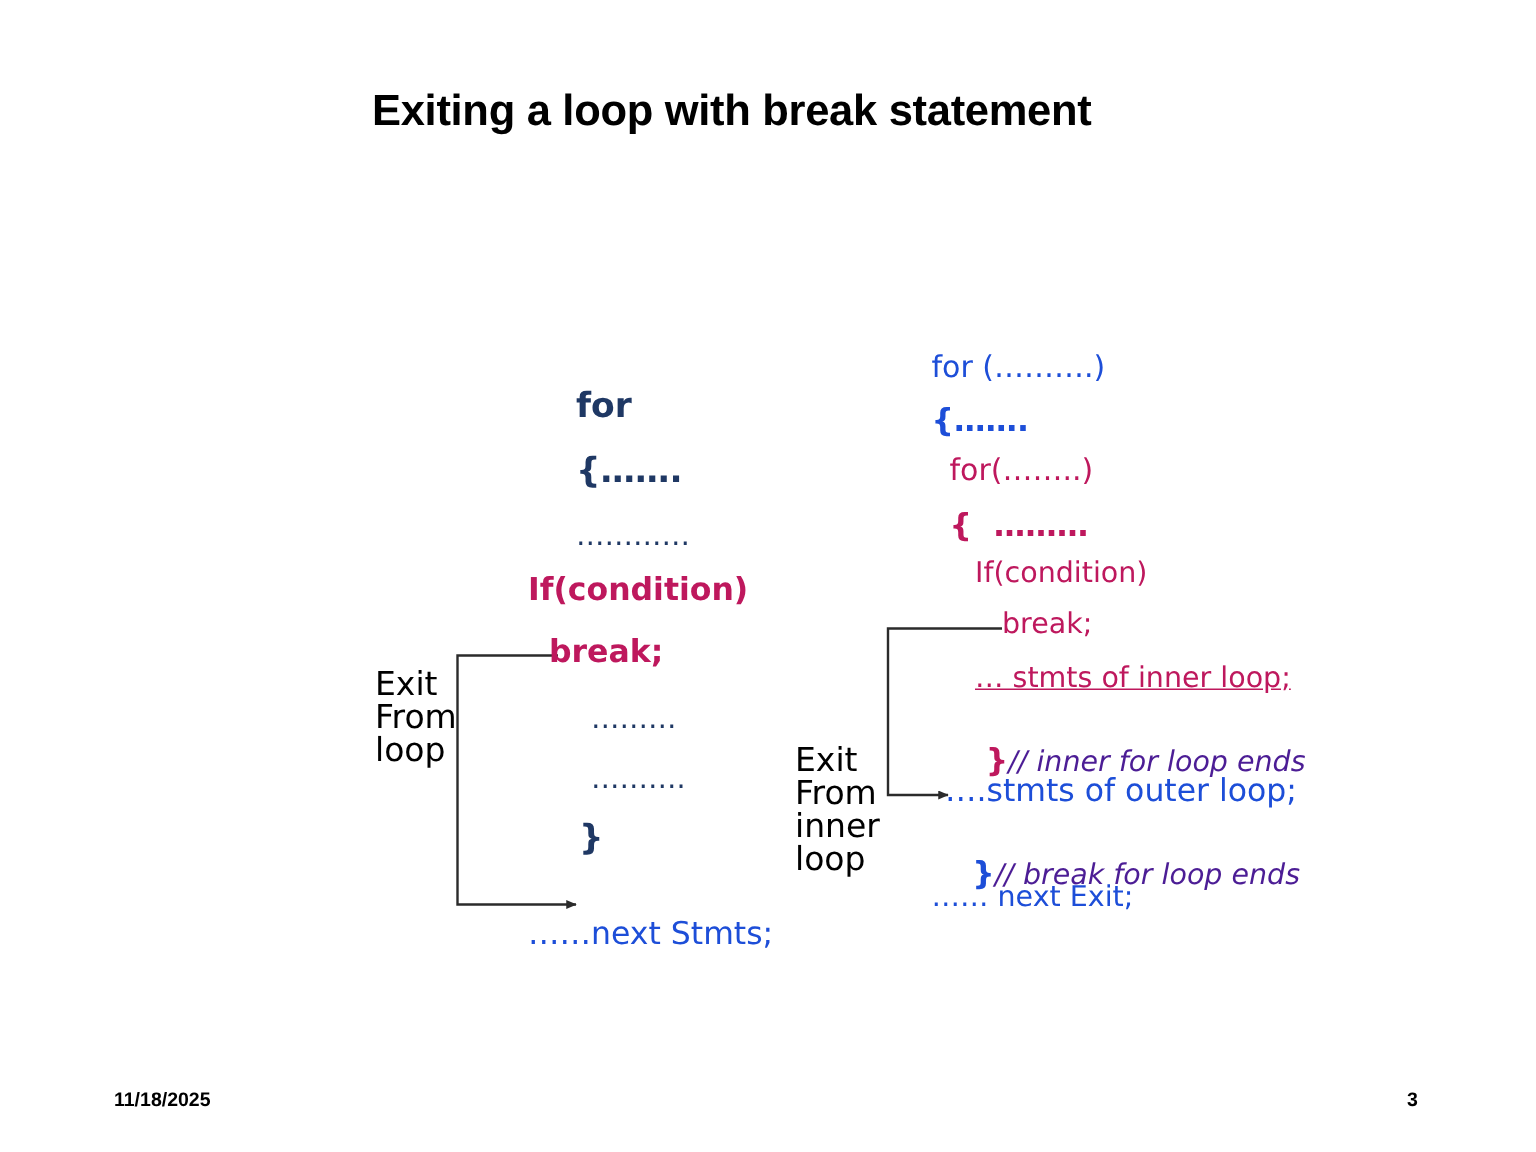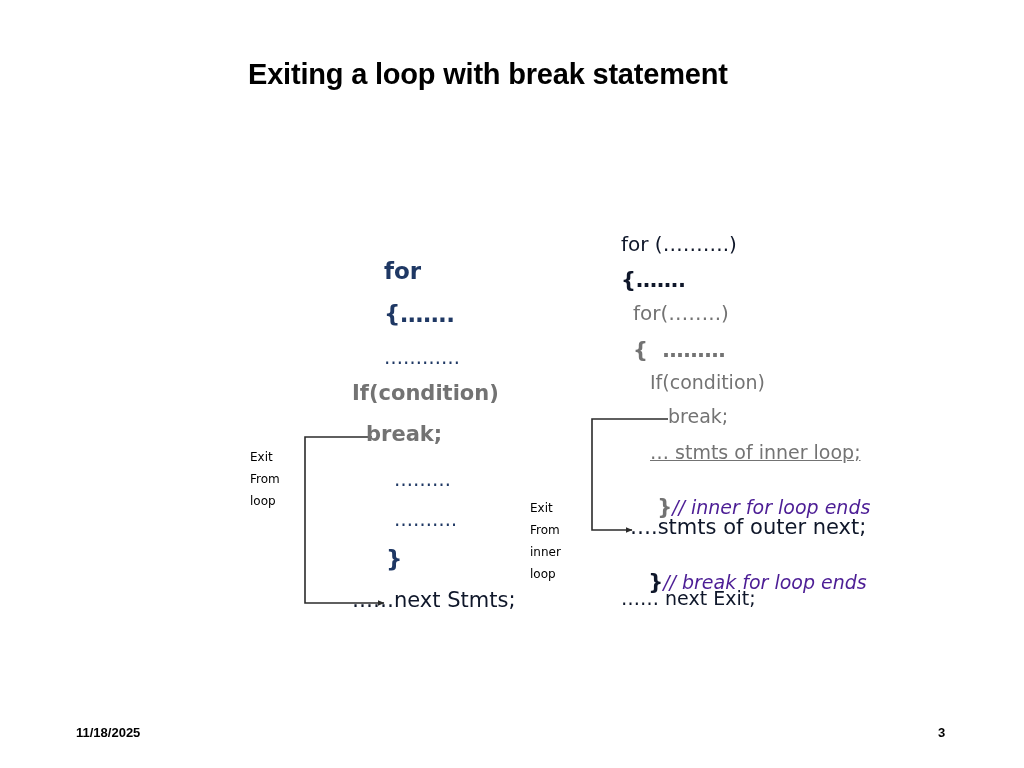--- a/index.html
+++ b/index.html
@@ -34,33 +34,33 @@
 
   
   .code {
     position: absolute;
     font-family: "DejaVu Sans", sans-serif;
     font-size: 19px;
     line-height: 1.0;
     white-space: pre;
   }
   .c-navy   { color: #1F3864; margin-left: 32px; }
-  .c-red    { color: #737373; }
-  .c-black  { color: #0f172a; }
+  .c-red    { color: #be185d; }
+  .c-black  { color: #1d4ed8; }
   .c-green  { color: #4c1d95; }
 
   .blk-navy { font-weight: bold; font-size: 23px; }
   .blk-red  { font-weight: bold; font-size: 21px; }
   .blk-blk  { font-weight: bold; font-size: 21px; }
 
   
   .exit-label {
     position: absolute;
     font-family: "DejaVu Sans", sans-serif;
-    font-size: 12px;
+    font-size: 22px;
     line-height: 22px;
     color: #000000;
     white-space: pre-line;
   }
 
   
   .connector {
     position: absolute;
     left: 0;
     top: 0;
@@ -125,21 +125,21 @@
   <div class="code c-red blk-red" style="left:352px; top:383px;">If(condition)</div>
 
   <div class="code c-red blk-red" style="left:366px; top:424px;">break;</div>
 
   <div class="code c-navy" style="left:362px; top:470px; font-size:19px;">………</div>
 
   <div class="code c-navy" style="left:362px; top:510px; font-size:19px;">……….</div>
 
   <div class="code c-navy blk-navy" style="left:354px; top:548px;">}</div>
 
-  <div class="code c-black" style="left:352px; top:590px; font-size:21px;">……next Stmts;</div>
+  <div class="code c-black" style="left:352px; top:612px; font-size:21px;">……next Stmts;</div>
 
   <div class="exit-label" style="left:530px; top:497px;">Exit
 From
 inner
 loop</div>
 
   <div class="code c-black" style="left:621px; top:234px; font-size:20px;">for (……….)</div>
 
   <div class="code c-black blk-blk" style="left:621px; top:270px;">{…….</div>
 
@@ -150,21 +150,21 @@
   <div class="code c-red" style="left:650px; top:373px; font-size:19px;">If(condition)</div>
 
   <div class="code c-red" style="left:668px; top:407px; font-size:19px;">break;</div>
 
   <div class="code c-red" style="left:650px; top:443px; font-size:19px;text-decoration:underline;">… stmts of inner loop;</div>
 
   <div class="code" style="left:633px; top:478px;">
     <span class="c-red blk-red">}</span><span class="c-green" style="font-size:19px; font-style:italic;">// inner for loop ends</span>
   </div>
 
-  <div class="code c-black" style="left:630px; top:517px; font-size:21px;">….stmts of outer next;</div>
+  <div class="code c-black" style="left:630px; top:517px; font-size:21px;">….stmts of outer loop;</div>
 
   <div class="code" style="left:624px; top:553px;">
     <span class="c-black blk-blk">}</span><span class="c-green" style="font-size:19px; font-style:italic;">// break for loop ends</span>
   </div>
 
   <div class="code c-black" style="left:621px; top:589px; font-size:19px;">…… next Exit;</div>
 
   <div class="footer-date">11/18/2025</div>
   <div class="footer-page">3</div>
 

